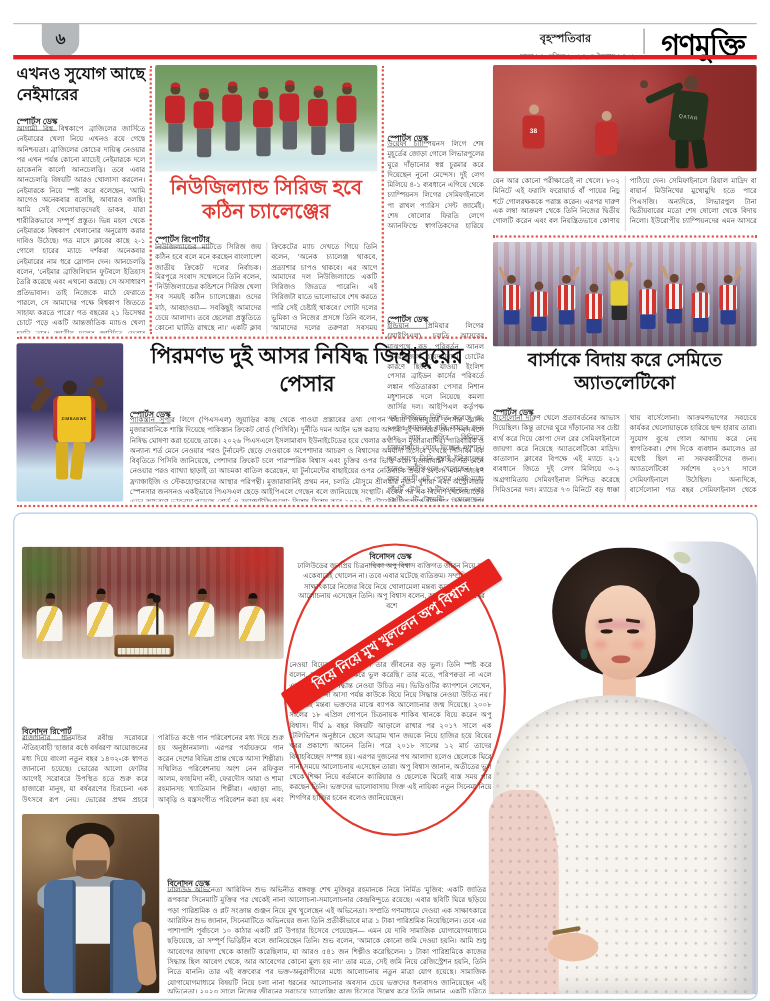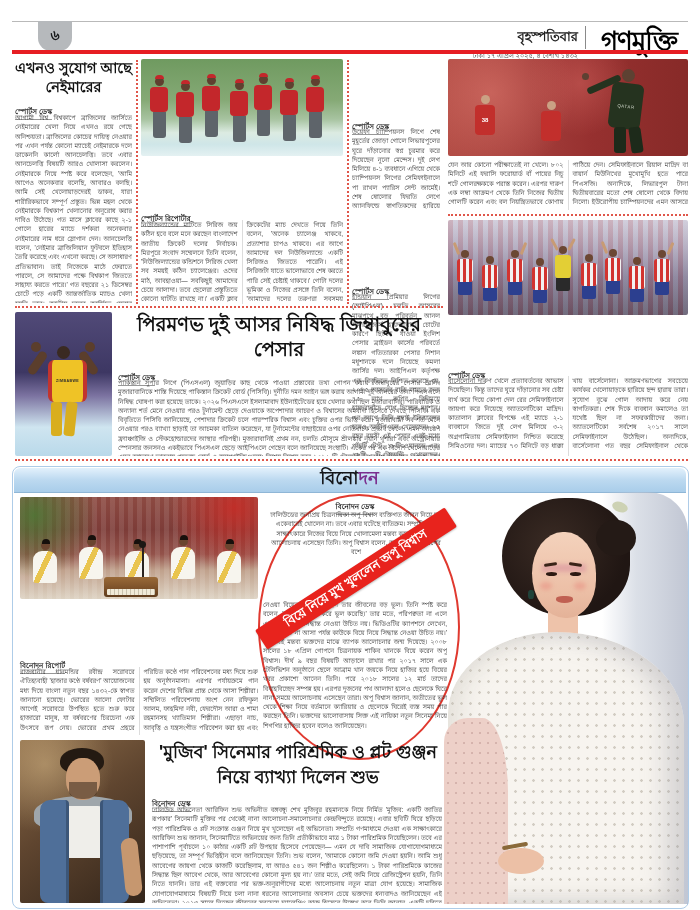--- a/index.html
+++ b/index.html
@@ -1,19 +1,19 @@
 <!DOCTYPE html>
 <html><head>
 <meta charset="utf-8">
 <style>
   html,body{margin:0;padding:0;background:#fff;}
   body{width:700px;height:910px;font-family:"Liberation Sans",sans-serif;}
   .page{position:relative;width:700px;height:910px;background:#fff;overflow:hidden;}
   .abs{position:absolute;}
-  .headline{font-weight:bold;color:#121212;text-align:center;}
+  .headline{font-weight:bold;color:#121212;}
   .body-text{font-size:6.4px;line-height:1.45;color:#353535;text-align:justify;overflow:hidden;}
   .byline{display:inline-block;font-size:7.2px;font-weight:bold;color:#1c1c1c;border-bottom:1px solid #979797;padding-bottom:1px;}
   .dots-h{border-top:2px dotted #e0564a;height:0;}
   .dots-v{border-left:2px dotted #e0564a;width:0;}
   .photo{overflow:hidden;border-radius:2px;}
   .two-col{column-count:2;column-gap:9px;column-rule:1px solid #dcdcdc;column-fill:auto;}
   
   .badge{background:#b6b9bc;border-radius:0 0 13px 13px;display:flex;align-items:center;justify-content:center;font-size:14px;font-weight:bold;color:#17191b;}
   .masthead{font-size:26px;font-weight:bold;color:#000;letter-spacing:-1px;text-align:center;}
   
@@ -38,21 +38,21 @@
 </head>
 <body>
 
 <div class="page">
 
   <div class="abs" style="left:12px;top:21px;width:676px;border-top:1px solid #b9b9b9;"></div>
   <div class="abs badge" style="left:38px;top:21px;width:34px;height:30px;">
     <span>৬</span>
   </div>
   <div class="abs" style="left:450px;top:27px;width:128px;text-align:right;">
-    <div style="font-size:13px;font-weight:bold;color:#222;">বৃহস্পতিবার</div>
+    <div style="font-size:10px;font-weight:bold;color:#222;text-align:center;">বৃহস্পতিবার</div>
     <div style="font-size:6.6px;color:#333;margin-top:2px;">ঢাকা ১৭ এপ্রিল ২০২৫, ৪ বৈশাখ ১৪৩২</div>
   </div>
   <div class="abs" style="left:585px;top:26px;height:23px;border-left:1px solid #8a8a8a;"></div>
   <div class="abs masthead" style="left:590px;top:21px;width:98px;">গণমুক্তি</div>
   <div class="abs" style="left:12px;top:50px;width:676px;height:4px;background:#e61d23;"></div>
 
   <div class="abs headline" style="left:15px;top:59px;width:117px;font-size:14.5px;line-height:1.3;">এখনও সুযোগ আছে নেইমারের</div>
   <div class="abs" style="left:15px;top:100px;">
     <span class="byline">স্পোর্টস ডেস্ক</span>
   </div>
@@ -90,20 +90,21 @@
         <div class="h"></div>
         <div class="t"></div>
         <div class="l"></div>
       </div>
     <div class="cp" style="left:164px;top:18px;">
         <div class="h"></div>
         <div class="t"></div>
         <div class="l"></div>
       </div>
   </div>
+  <div class="abs headline" style="left:141px;top:160px;width:202px;text-align:center;font-size:18px;line-height:1.2;color:#e23a31;">নিউজিল্যান্ড সিরিজ হবে কঠিন চ্যালেঞ্জের</div>
   <div class="abs" style="left:141px;top:207px;">
     <span class="byline">স্পোর্টস রিপোর্টার</span>
   </div>
   <div class="abs body-text two-col" style="left:141px;top:220px;width:202px;height:84px;">নিউজিল্যান্ডের মাটিতে সিরিজ জয় কঠিন হবে বলে মনে করছেন বাংলাদেশ জাতীয় ক্রিকেট দলের নির্বাচক। মিরপুরে সংবাদ সম্মেলনে তিনি বলেন, 'নিউজিল্যান্ডের কন্ডিশনে সিরিজ খেলা সব সময়ই কঠিন চ্যালেঞ্জের। ওদের মাঠ, আবহাওয়া— সবকিছুই আমাদের চেয়ে আলাদা। তবে ছেলেরা প্রস্তুতিতে কোনো ঘাটতি রাখছে না।' একটি ক্লাব ক্রিকেটের ম্যাচ দেখতে গিয়ে তিনি বলেন, 'অনেক চ্যালেঞ্জ থাকবে, প্রত্যাশার চাপও থাকবে। এর আগে আমাদের দল নিউজিল্যান্ডে একটি সিরিজও জিততে পারেনি। এই সিরিজটা যাতে ভালোভাবে শেষ করতে পারি সেই চেষ্টাই থাকবে।' গোটা দলের ভূমিকা ও নিজের প্রসঙ্গে তিনি বলেন, 'আমাদের দলের তরুণরা সবসময় ভালো খেলার চেষ্টা করে। নিশ্চিত কিছু একটা তো করতে হবে। তরুণদের মধ্যে ইতিবাচক মনোভাব কাজ করছে। আশা করি এবারের সফরে ভালো কিছুই হবে। তবে নিউজিল্যান্ডে গিয়ে সিরিজ জেতা যে কঠিন হবে, সেটা আমরা সবাই জানি। কঠিন কন্ডিশনে আগে ভালো করা দলগুলোর কাছ থেকেও শেখার আছে।'</div>
 
   <div class="abs dots-v" style="left:347px;top:60px;height:244px;"></div>
 
   <div class="abs" style="left:352px;top:115px;">
     <span class="byline">স্পোর্টস ডেস্ক</span>
   </div>
@@ -185,20 +186,21 @@
         <div class="t"></div>
         <div class="s"></div>
       </div>
     <div class="ap" style="left:205px;top:30px;">
         <div class="arm" style="right:-1px;transform:rotate(24deg);"></div>
         <div class="h"></div>
         <div class="t"></div>
         <div class="s"></div>
       </div>
   </div>
+  <div class="abs headline" style="left:448px;top:318px;width:240px;text-align:center;font-size:16.5px;line-height:1.3;">বার্সাকে বিদায় করে সেমিতে অ্যাতলেটিকো</div>
   <div class="abs" style="left:448px;top:364px;">
     <span class="byline">স্পোর্টস ডেস্ক</span>
   </div>
   <div class="abs body-text two-col" style="left:448px;top:376px;width:240px;height:80px;">বার্সেলোনা দারুণ খেলে প্রত্যাবর্তনের আভাস দিয়েছিল। কিন্তু তাদের ঘুরে দাঁড়ানোর সব চেষ্টা ব্যর্থ করে দিয়ে কোপা দেল রের সেমিফাইনালে জায়গা করে নিয়েছে অ্যাতলেটিকো মাদ্রিদ। কাতালান ক্লাবের বিপক্ষে এই ম্যাচে ২-১ ব্যবধানে জিতে দুই লেগ মিলিয়ে ৩-২ অগ্রগামিতায় সেমিফাইনাল নিশ্চিত করেছে সিমিওনের দল। ম্যাচের ৭৩ মিনিটে বড় ধাক্কা খায় বার্সেলোনা। আক্রমণভাগের সবচেয়ে কার্যকর খেলোয়াড়কে হারিয়ে ছন্দ হারায় তারা। সুযোগ বুঝে গোল আদায় করে নেয় স্বাগতিকরা। শেষ দিকে ব্যবধান কমালেও তা যথেষ্ট ছিল না সফরকারীদের জন্য। অ্যাতলেটিকো সর্বশেষ ২০১৭ সালে সেমিফাইনালে উঠেছিল। অন্যদিকে, বার্সেলোনা গত বছর সেমিফাইনাল থেকে বিদায় নিয়েছিল। সেমিফাইনালে রিয়াল সোসিয়েদাদ ও সেভিয়ার মধ্যকার জয়ী দলের মুখোমুখি হবে অ্যাতলেটিকো। ঘরের মাঠে সমর্থকদের সামনে শিরোপার পথে আরও এক ধাপ এগিয়ে যেতে চায় দলটি।</div>
 
   <div class="abs dots-h" style="left:15px;top:306px;width:428px;"></div>
   <div class="abs photo" style="left:15px;top:312px;width:97px;height:144px;background:linear-gradient(180deg,#514a78 0%,#3d3763 42%,#7b72a0 58%,#cfe5f0 80%,#b9d9ea 100%);">
     <div class="abs" style="left:16px;top:22px;width:64px;height:110px;">
       <div class="abs" style="left:2px;top:16px;width:9px;height:26px;background:#5b3e2c;border-radius:5px;transform:rotate(35deg);"></div>
       <div class="abs" style="right:2px;top:16px;width:9px;height:26px;background:#5b3e2c;border-radius:5px;transform:rotate(-35deg);"></div>
@@ -214,24 +216,20 @@
   </div>
   <div class="abs headline" style="left:118px;top:312px;width:322px;text-align:center;font-size:19.5px;line-height:1.3;">পিরমণভ দুই আসর নিষিদ্ধ জিম্বাবুয়ের পেসার</div>
   <div class="abs" style="left:118px;top:366px;">
     <span class="byline">স্পোর্টস ডেস্ক</span>
   </div>
   <div class="abs body-text" style="left:118px;top:378px;width:322px;height:78px;">পাকিস্তান সুপার লিগে (পিএসএল) জুয়াড়ির কাছ থেকে পাওয়া প্রস্তাবের তথ্য গোপন করায় জিম্বাবুয়ের পেসার ব্লেসিং মুজারাবানিকে শাস্তি দিয়েছে পাকিস্তান ক্রিকেট বোর্ড (পিসিবি)। দুর্নীতি দমন আইন ভঙ্গ করায় আগামী দুই আসরের জন্য পিএসএলে নিষিদ্ধ ঘোষণা করা হয়েছে তাকে। ২০২৬ পিএসএলে ইসলামাবাদ ইউনাইটেডের হয়ে খেলার কথা ছিল মুজারাবানির। পারিবারিক ও অন্যান্য শর্ত মেনে নেওয়ার পরও টুর্নামেন্ট ছেড়ে দেওয়াকে অপেশাদার আচরণ ও বিশ্বাসের অমর্যাদা হিসেবে দেখছে পিসিবি। এক বিবৃতিতে পিসিবি জানিয়েছে, পেশাদার ক্রিকেট চলে পারস্পরিক বিশ্বাস এবং চুক্তির ওপর ভিত্তি করে। মুজারাবানি সব শর্ত মেনে নেওয়ার পরও ব্যাখ্যা ছাড়াই তা আচমকা বাতিল করেছেন, যা টুর্নামেন্টের বাছাইয়ের ওপর নেতিবাচক প্রভাব ফেলে। এমন আচরণ ফ্র্যাঞ্চাইজি ও স্টেকহোল্ডারদের আস্থার পরিপন্থী। মুজারাবানিই প্রথম নন, চলতি মৌসুমে শ্রীলঙ্কার নুয়ান থুশারা এবং অস্ট্রেলিয়ার স্পেনসার জনসনও একইভাবে পিএসএল ছেড়ে আইপিএলে গেছেন বলে জানিয়েছে সংস্থাটি। একের পর এক বিদেশি খেলোয়াড়ের এমন আচরণে ভাবনায় পড়েছে বোর্ড ও ফ্র্যাঞ্চাইজিগুলো; বিশেষ বিশেষ করে ২০২৬ টি-টোয়েন্টি বিশ্বকাপে শ্রীলঙ্কার বিপক্ষে তার নিয়মিত বোলিং পারফরম্যান্সের পর তাকে ঘিরে অনেক বড় পরিকল্পনা ছিল দলটির।</div>
 
   <div class="abs dots-h" style="left:15px;top:459px;width:673px;"></div>
 
   <div class="abs" style="left:12px;top:466px;width:675px;height:441px;border:1.5px solid #aecce8;border-radius:8px;"></div>
-  <div class="abs" style="left:13.5px;top:467.5px;width:672px;height:24px;background:linear-gradient(180deg,#e3f1fc 0%,#bcd9f0 50%,#a9cdea 100%);border-bottom:1px solid #8fb6d6;border-radius:6px 6px 0 0;display:flex;align-items:center;justify-content:center;font-size:18px;font-weight:bold;">
-    <span style="color:#14161a;">বিনো</span>
-      <span style="color:#7a2f8f;">দন</span>
-  </div>
 
   <div class="abs photo" style="left:20px;top:497px;width:238px;height:102px;background:radial-gradient(circle at 6% 18%,rgba(74,122,52,.85),transparent 26%),radial-gradient(circle at 90% 10%,rgba(198,44,38,.9),transparent 28%),repeating-linear-gradient(90deg,rgba(255,255,255,.1) 0 5px,transparent 5px 9px),linear-gradient(180deg,#8d4a42 0%,#7d3c38 32%,#93524a 56%,#c0a18c 72%,#ddd2c2 100%);">
     <div class="cw" style="left:12px;top:44px;">
         <div class="h"></div>
         <div class="t"></div>
       </div>
     <div class="cw" style="left:58px;top:40px;">
         <div class="h"></div>
         <div class="t"></div>
       </div>
@@ -292,19 +290,18 @@
   <div class="abs photo" style="left:20px;top:740px;width:125px;height:163px;background:radial-gradient(circle at 20% 15%,rgba(220,190,140,.5),transparent 40%),linear-gradient(145deg,#8a6a48 0%,#5f452f 45%,#33251a 100%);">
     <div class="abs" style="left:14px;top:56px;width:98px;height:34px;background:#9fa6ab;border-radius:50% 50% 30% 30%;"></div>
     <div class="abs" style="left:40px;top:8px;width:44px;height:26px;background:#241a12;border-radius:50% 50% 42% 42%;"></div>
     <div class="abs" style="left:46px;top:18px;width:34px;height:42px;background:#cb9d77;border-radius:46%;"></div>
     <div class="abs" style="left:49px;top:42px;width:28px;height:17px;background:rgba(40,28,18,.5);border-radius:0 0 46% 46%;"></div>
     <div class="abs" style="left:40px;top:66px;width:46px;height:52px;background:#efeeea;border-radius:8px 8px 0 0;"></div>
     <div class="abs" style="left:20px;top:60px;width:26px;height:103px;background:#4f6f99;border-right:3px solid #3c5678;border-radius:10px 4px 0 8px;"></div>
     <div class="abs" style="left:80px;top:60px;width:26px;height:103px;background:#4f6f99;border-left:3px solid #3c5678;border-radius:4px 10px 8px 0;"></div>
     <div class="abs" style="left:103px;top:98px;width:17px;height:58px;background:#c6976f;border-radius:8px;transform:rotate(-6deg);"></div>
   </div>
-  <div class="abs headline" style="left:152px;top:740px;width:292px;font-size:17.5px;line-height:1.4;">'মুজিব' সিনেমার পারিশ্রমিক ও প্লট গুঞ্জন নিয়ে ব্যাখ্যা দিলেন শুভ</div>
   <div class="abs" style="left:152px;top:792px;">
     <span class="byline">বিনোদন ডেস্ক</span>
   </div>
   <div class="abs body-text" style="left:152px;top:805px;width:290px;height:98px;">ঢালিউড অভিনেতা আরিফিন শুভ অভিনীত বঙ্গবন্ধু শেখ মুজিবুর রহমানকে নিয়ে নির্মিত 'মুজিব: একটি জাতির রূপকার' সিনেমাটি মুক্তির পর থেকেই নানা আলোচনা-সমালোচনার কেন্দ্রবিন্দুতে রয়েছে। এবার ছবিটি ঘিরে ছড়িয়ে পড়া পারিশ্রমিক ও প্লট সংক্রান্ত গুঞ্জন নিয়ে মুখ খুলেছেন এই অভিনেতা। সম্প্রতি গণমাধ্যমে দেওয়া এক সাক্ষাৎকারে আরিফিন শুভ জানান, সিনেমাটিতে অভিনয়ের জন্য তিনি প্রতীকীভাবে মাত্র ১ টাকা পারিশ্রমিক নিয়েছিলেন। তবে এর পাশাপাশি পূর্বাচলে ১০ কাঠার একটি প্লট উপহার হিসেবে পেয়েছেন— এমন যে দাবি সামাজিক যোগাযোগমাধ্যমে ছড়িয়েছে, তা সম্পূর্ণ ভিত্তিহীন বলে জানিয়েছেন তিনি। শুভ বলেন, 'আমাকে কোনো জমি দেওয়া হয়নি। আমি শুধু আবেগের জায়গা থেকে কাজটি করেছিলাম, যা আরও ৫৪১ জন শিল্পীও করেছিলেন। ১ টাকা পারিশ্রমিকে কাজের সিদ্ধান্ত ছিল আবেগ থেকে, আর আবেগের কোনো মূল্য হয় না।' তার মতে, সেই জমি নিয়ে রেজিস্ট্রেশন হয়নি, তিনি নিতে যাননি। তার এই বক্তব্যের পর ভক্ত-অনুরাগীদের মধ্যে আলোচনায় নতুন মাত্রা যোগ হয়েছে। সামাজিক যোগাযোগমাধ্যমে বিষয়টি নিয়ে চলা নানা ধরনের আলোচনার অবসান চেয়ে ভক্তদের ধন্যবাদও জানিয়েছেন এই অভিনেতা। ২০২৩ সালে নিজের জীবনের সবচেয়ে চ্যালেঞ্জিং কাজ হিসেবে উল্লেখ করে তিনি জানান, একটি চরিত্রে ডুবে থাকতে গিয়ে আত্মত্যাগ করতে হয়েছে অনেক। মায়ের কথা স্মরণ করে তিনি জীবনের লড়াই করার মানসিকতা পেয়েছেন বলেও উল্লেখ করেন।</div>
 
 </div>
 
 </body></html>

